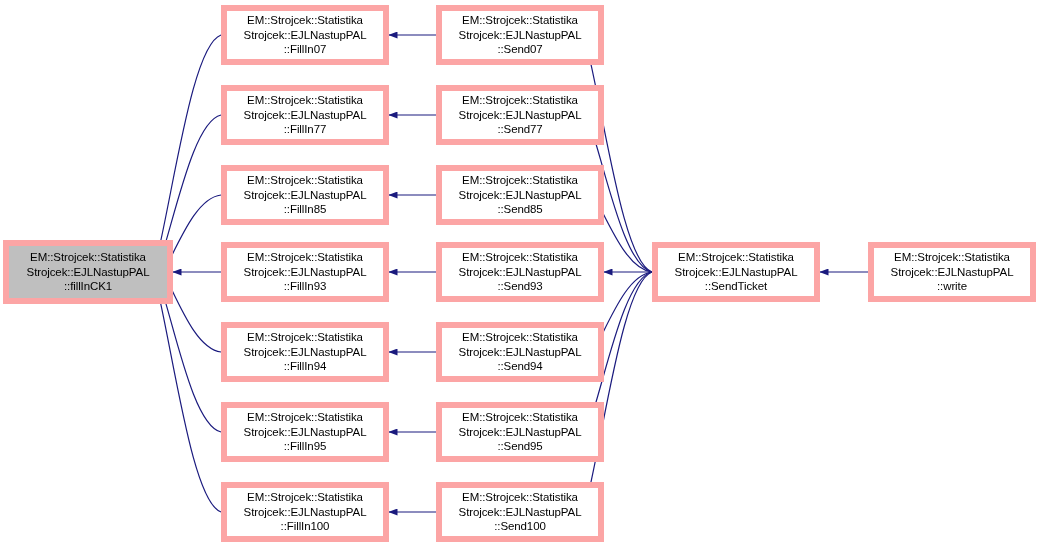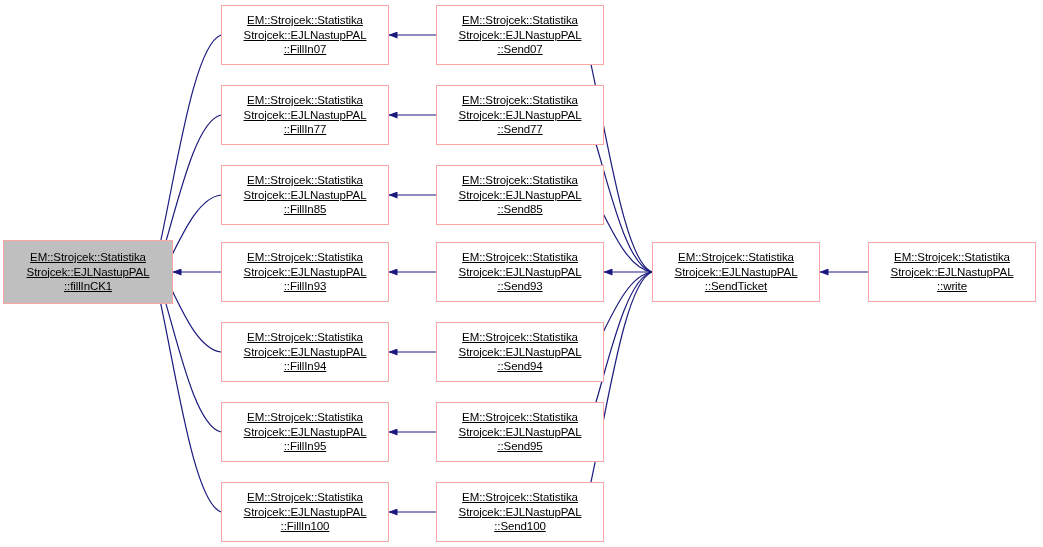--- a/index.html
+++ b/index.html
@@ -21,27 +21,26 @@
     position: absolute;
     left: 0;
     top: 0;
     width: 1043px;
     height: 547px;
     pointer-events: none;
   }
   .node {
     position: absolute;
     box-sizing: border-box;
-    border: 1px solid #fca5a5;
+    border: 6px solid #fca5a5;
     background: #ffffff;
     display: flex;
     align-items: center;
     justify-content: center;
     z-index: 2;
-    text-decoration: underline;
   }
   .node.highlight {
     background: #bfbfbf;
   }
   .node-label {
     font-size: 11.5px;
     line-height: 14.6px;
     color: #000000;
     text-align: center;
     white-space: pre-line;

